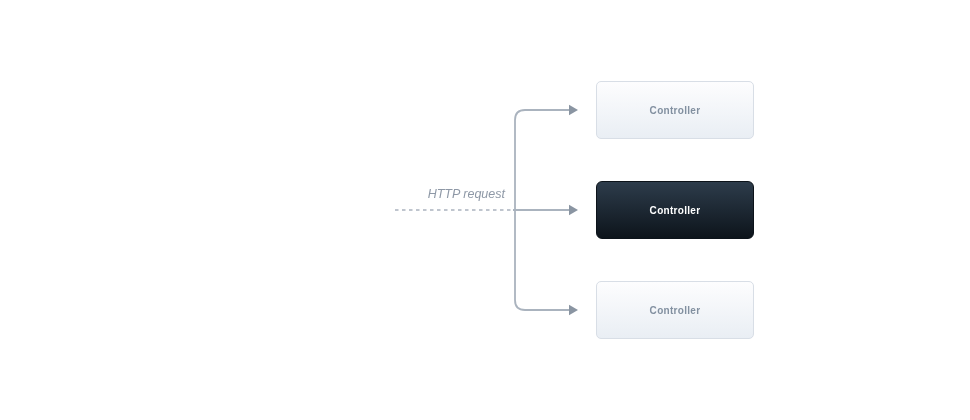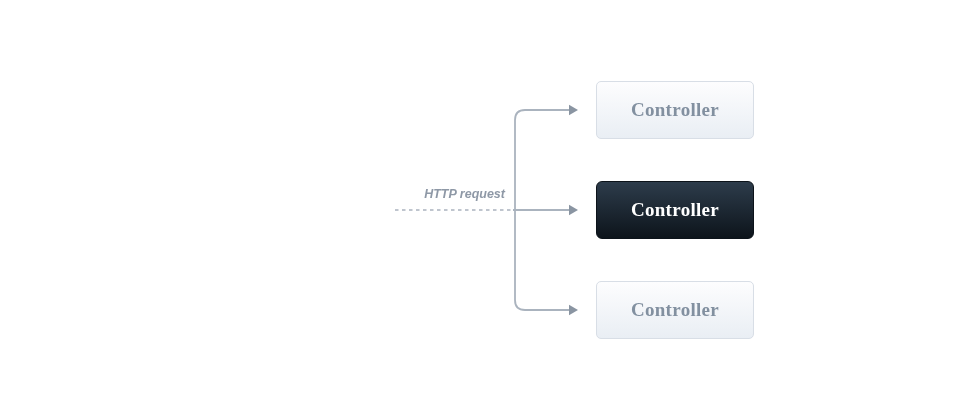--- a/index.html
+++ b/index.html
@@ -22,24 +22,23 @@
     height: 420px;
     pointer-events: none;
   }
   .node {
     position: absolute;
     display: flex;
     align-items: center;
     justify-content: center;
     box-sizing: border-box;
     border-radius: 5px;
-    font-size: 19px;
+    font-size: 10px;
     font-weight: 600;
     letter-spacing: 0.3px;
-    font-family: Liberation Serif, serif;
   }
   .node-light {
     background: linear-gradient(180deg, #fdfdfe 0%, #e9eef4 100%);
     border: 1px solid #d8dee6;
     color: #8290a0;
   }
   .node-client {
     left: 215px; top: 181px;
     width: 160px; height: 58px;
     color: #53606e;
@@ -56,21 +55,20 @@
   .controller-bottom { left: 596px; top: 281px; width: 158px; height: 58px; }
   .edge-label {
     position: absolute;
     left: 395px; top: 187px;
     width: 110px;
     text-align: right;
     font-size: 12.5px;
     font-style: italic;
     color: #8e98a6;
     line-height: 14px;
-    font-weight: bold;
   }
 </style>
 </head>
 <body>
 
 <div class="canvas">
 
   <svg class="connector-layer" width="970" height="420" viewBox="0 0 970 420" xmlns="http://www.w3.org/2000/svg">
 
     <path d="M395 210 H513" fill="none" stroke="#aab3be" stroke-width="1.5" stroke-dasharray="3.5 3.5"></path>

